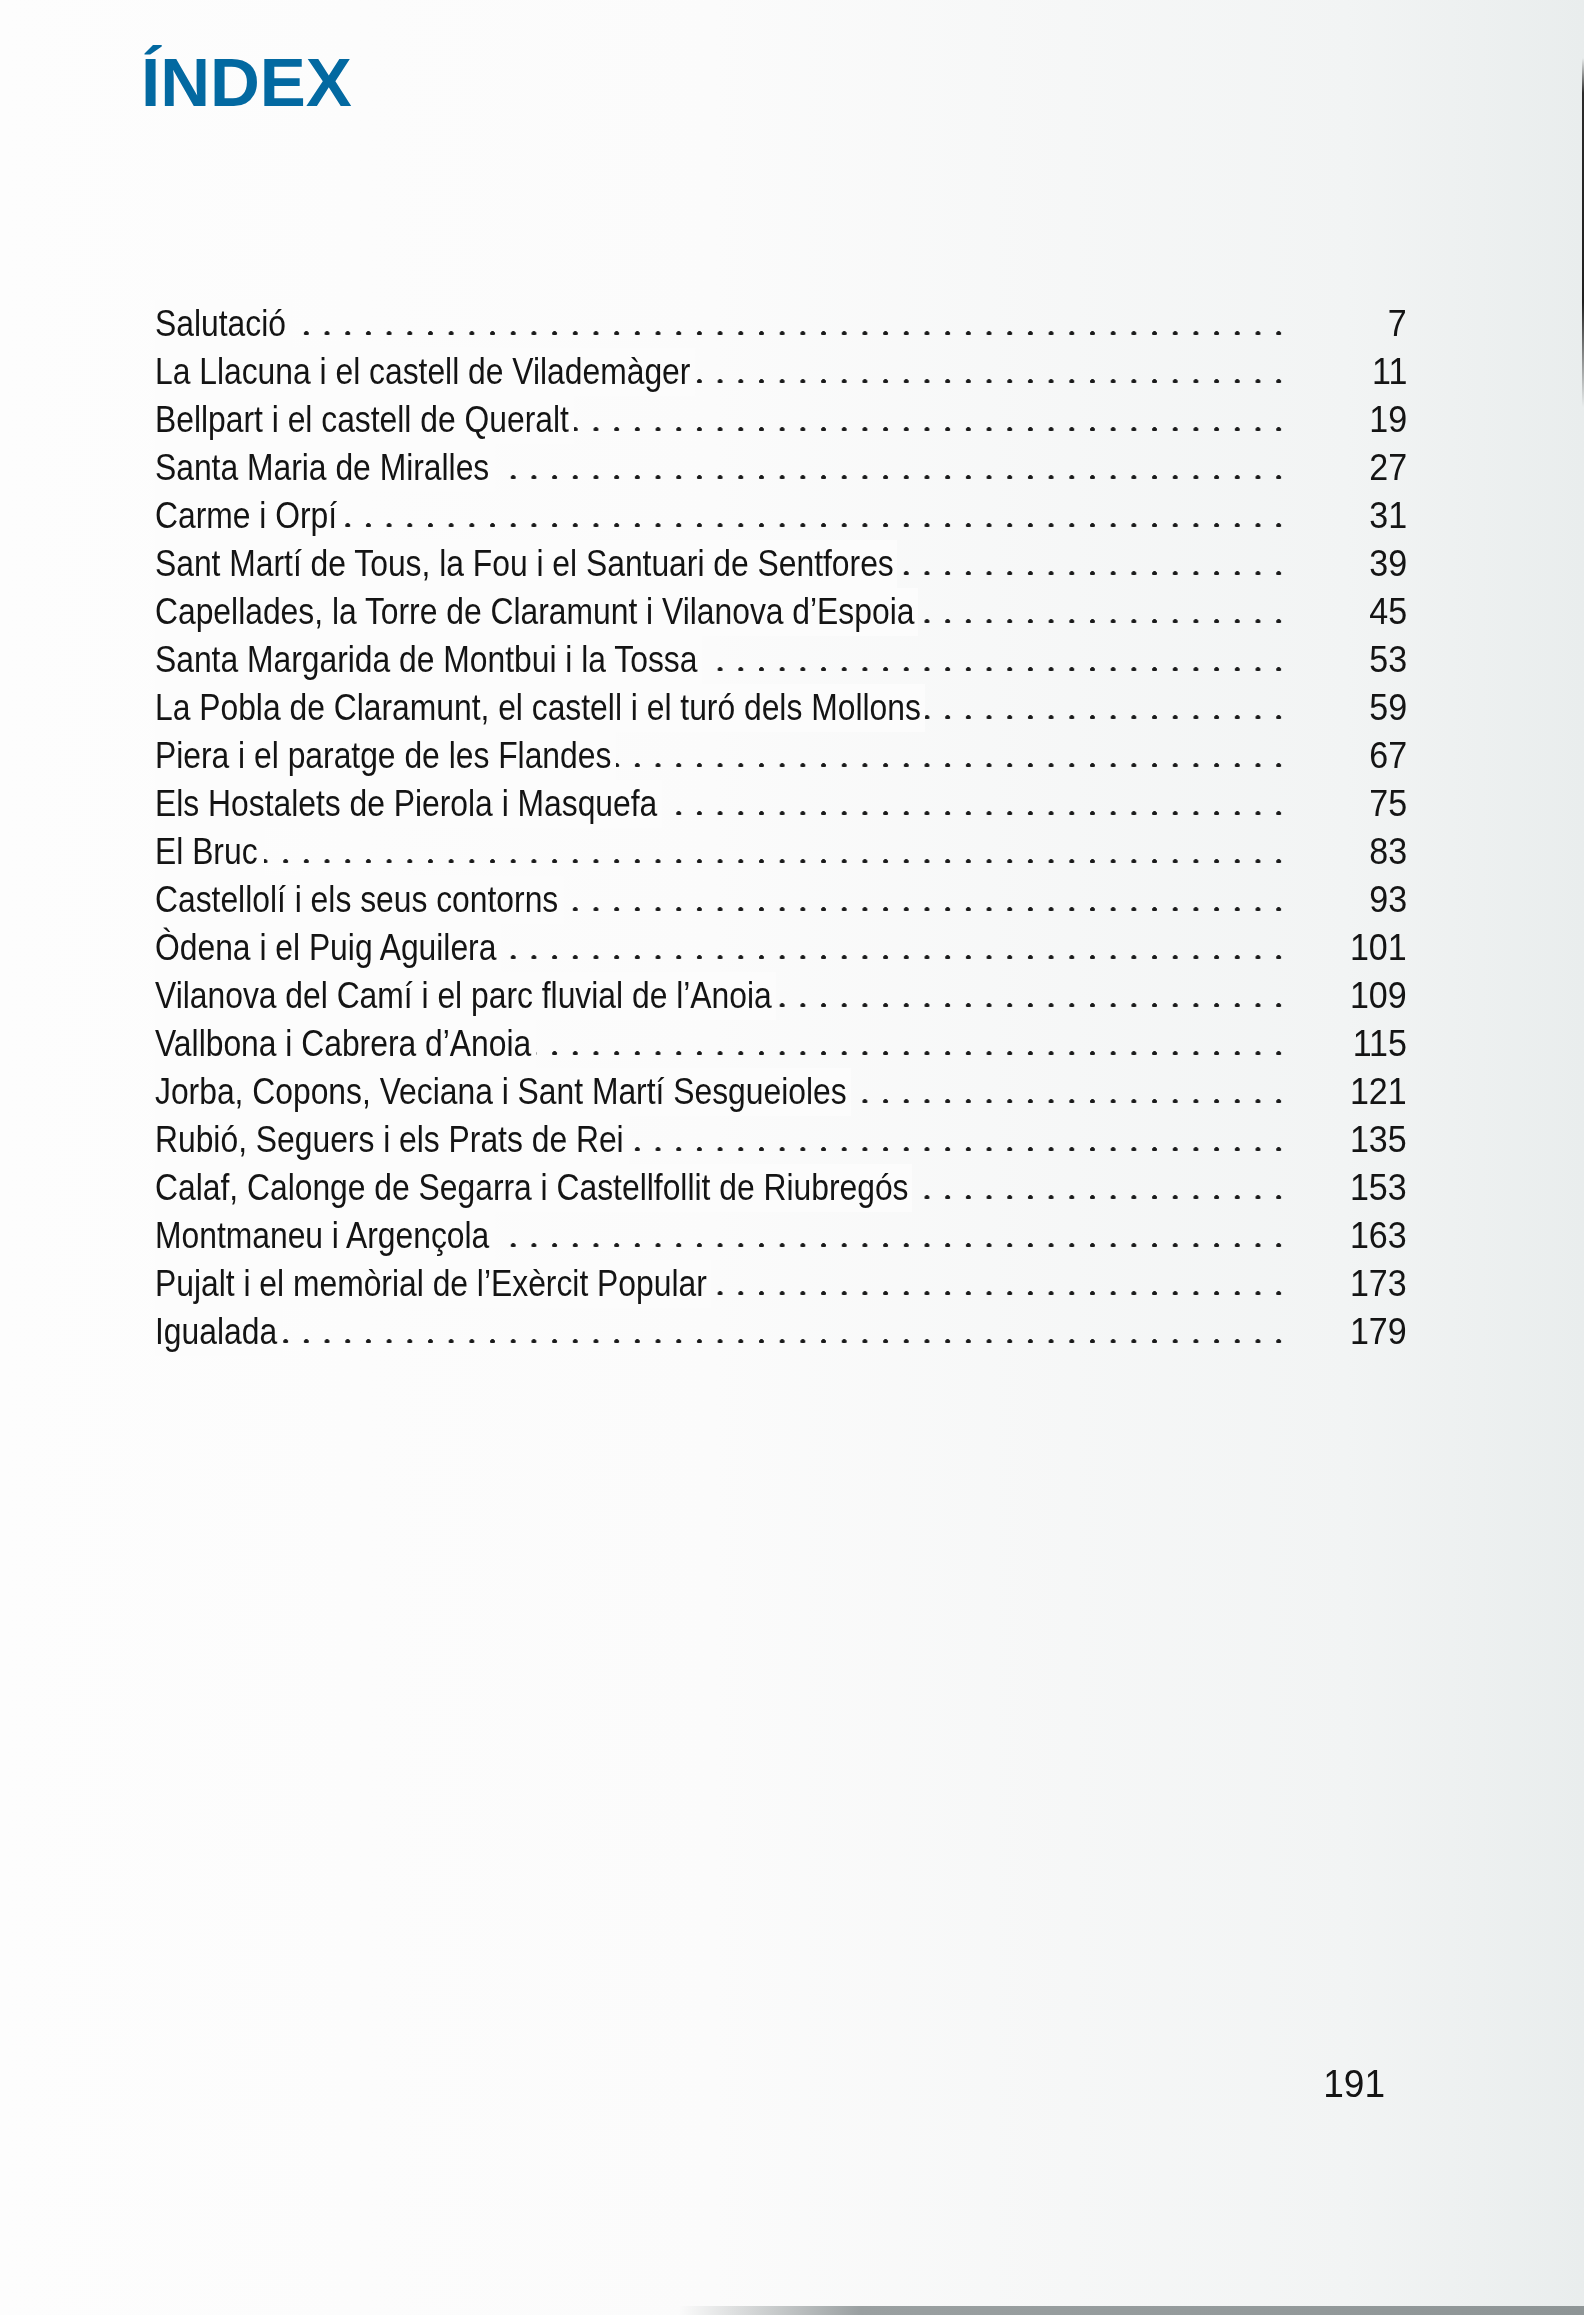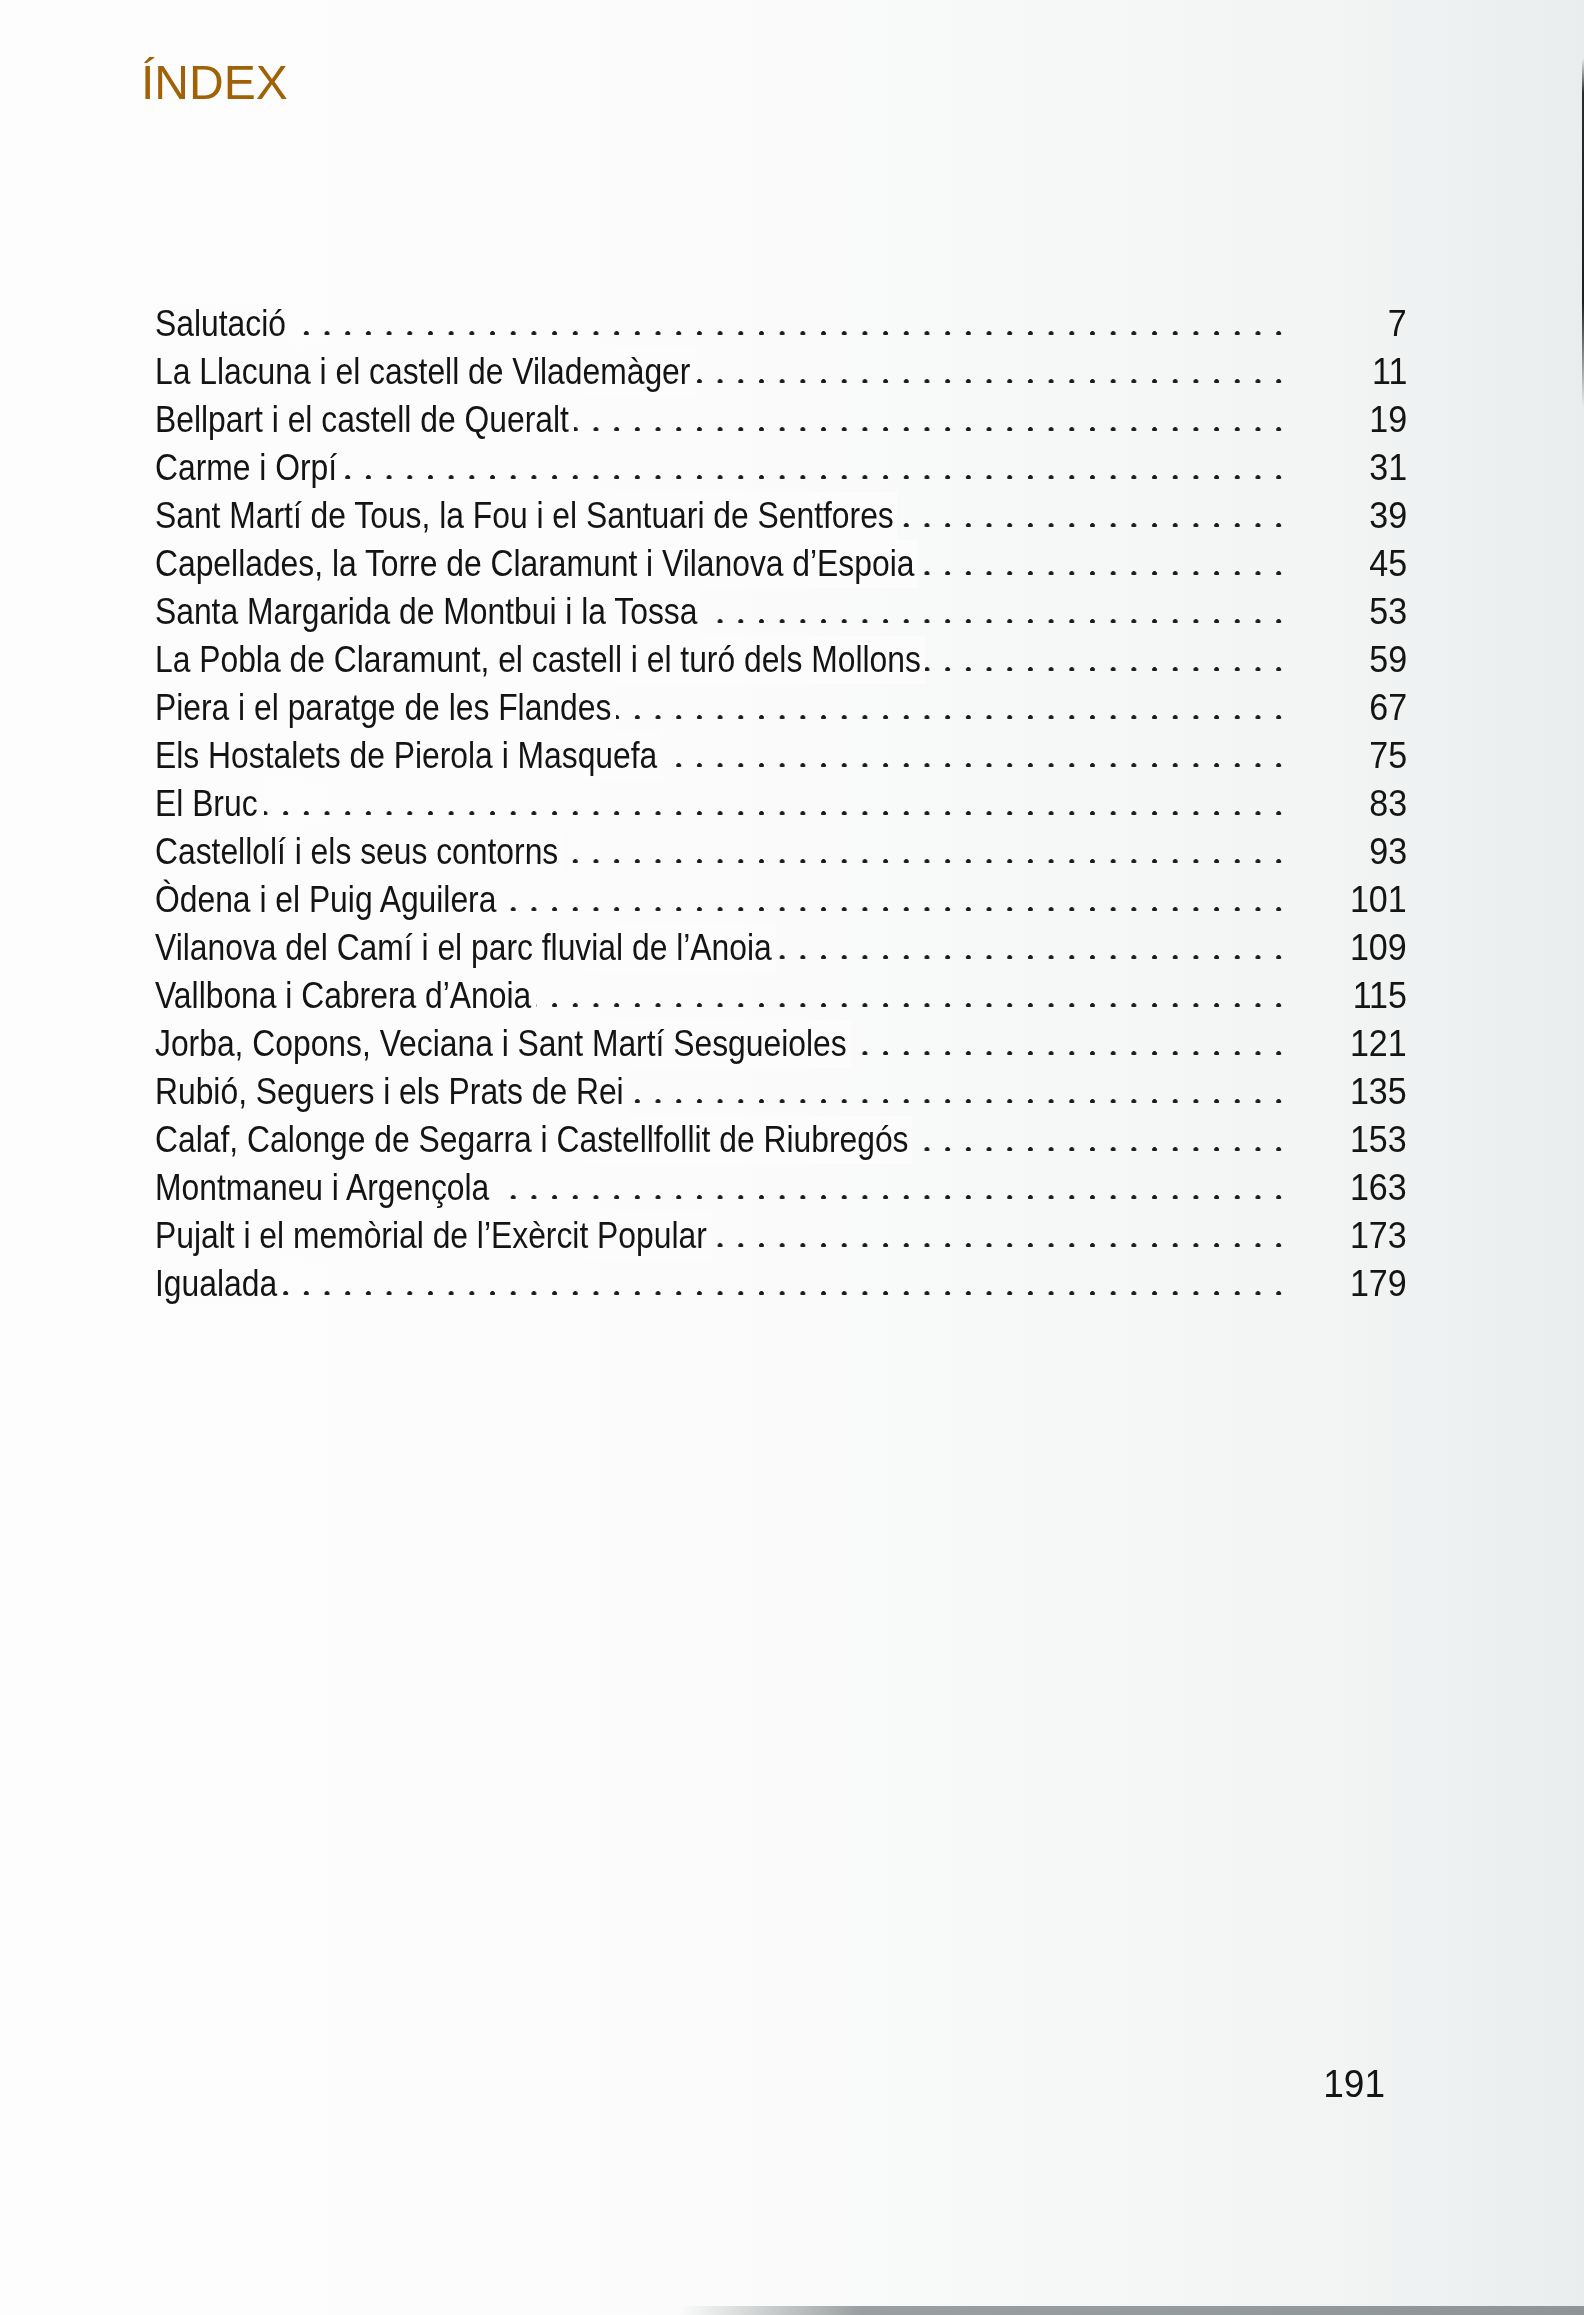--- a/index.html
+++ b/index.html
@@ -4,22 +4,22 @@
   <style>
     html, body { margin: 0; padding: 0; }
     body {
       width: 1585px; height: 2315px; overflow: hidden; position: relative;
       background: linear-gradient(90deg, #fdfdfd 0%, #fbfbfb 45%, #f2f4f4 85%, #e9eded 100%);
       font-family: "Liberation Sans", sans-serif;
       color: #141414;
     }
     .page-title {
       position: absolute; left: 141px; top: 54px;
-      font-size: 48px; font-weight: normal; line-height: 58px; letter-spacing: 0px;
-      color: #a16207; margin: 0;
+      font-size: 69px; font-weight: bold; line-height: 58px; letter-spacing: 0px;
+      color: #0369a1; margin: 0;
     }
     .toc {
       position: absolute; left: 155px; top: 300px; width: 1252px;
       margin: 0; padding: 0; list-style: none;
     }
     .toc-row {
       position: relative; height: 48px; line-height: 48px;
       font-size: 37px;
     }
     .toc-text {
@@ -84,20 +84,28 @@
       <div class="toc-leader">
         <div class="dots"></div>
         <div class="mask" style="width: 419px;"></div>
       </div>
       <span class="toc-text">Bellpart i el castell de Queralt</span>
       <span class="toc-page">19</span>
     </li>
   <li class="toc-row">
       <div class="toc-leader">
         <div class="dots"></div>
+        <div class="mask" style="width: 340px;"></div>
+      </div>
+      <span class="toc-text">Santa Maria de Miralles</span>
+      <span class="toc-page">27</span>
+    </li>
+  <li class="toc-row">
+      <div class="toc-leader">
+        <div class="dots"></div>
         <div class="mask" style="width: 188px;"></div>
       </div>
       <span class="toc-text">Carme i Orpí</span>
       <span class="toc-page">31</span>
     </li>
   <li class="toc-row">
       <div class="toc-leader">
         <div class="dots"></div>
         <div class="mask" style="width: 742px;"></div>
       </div>

